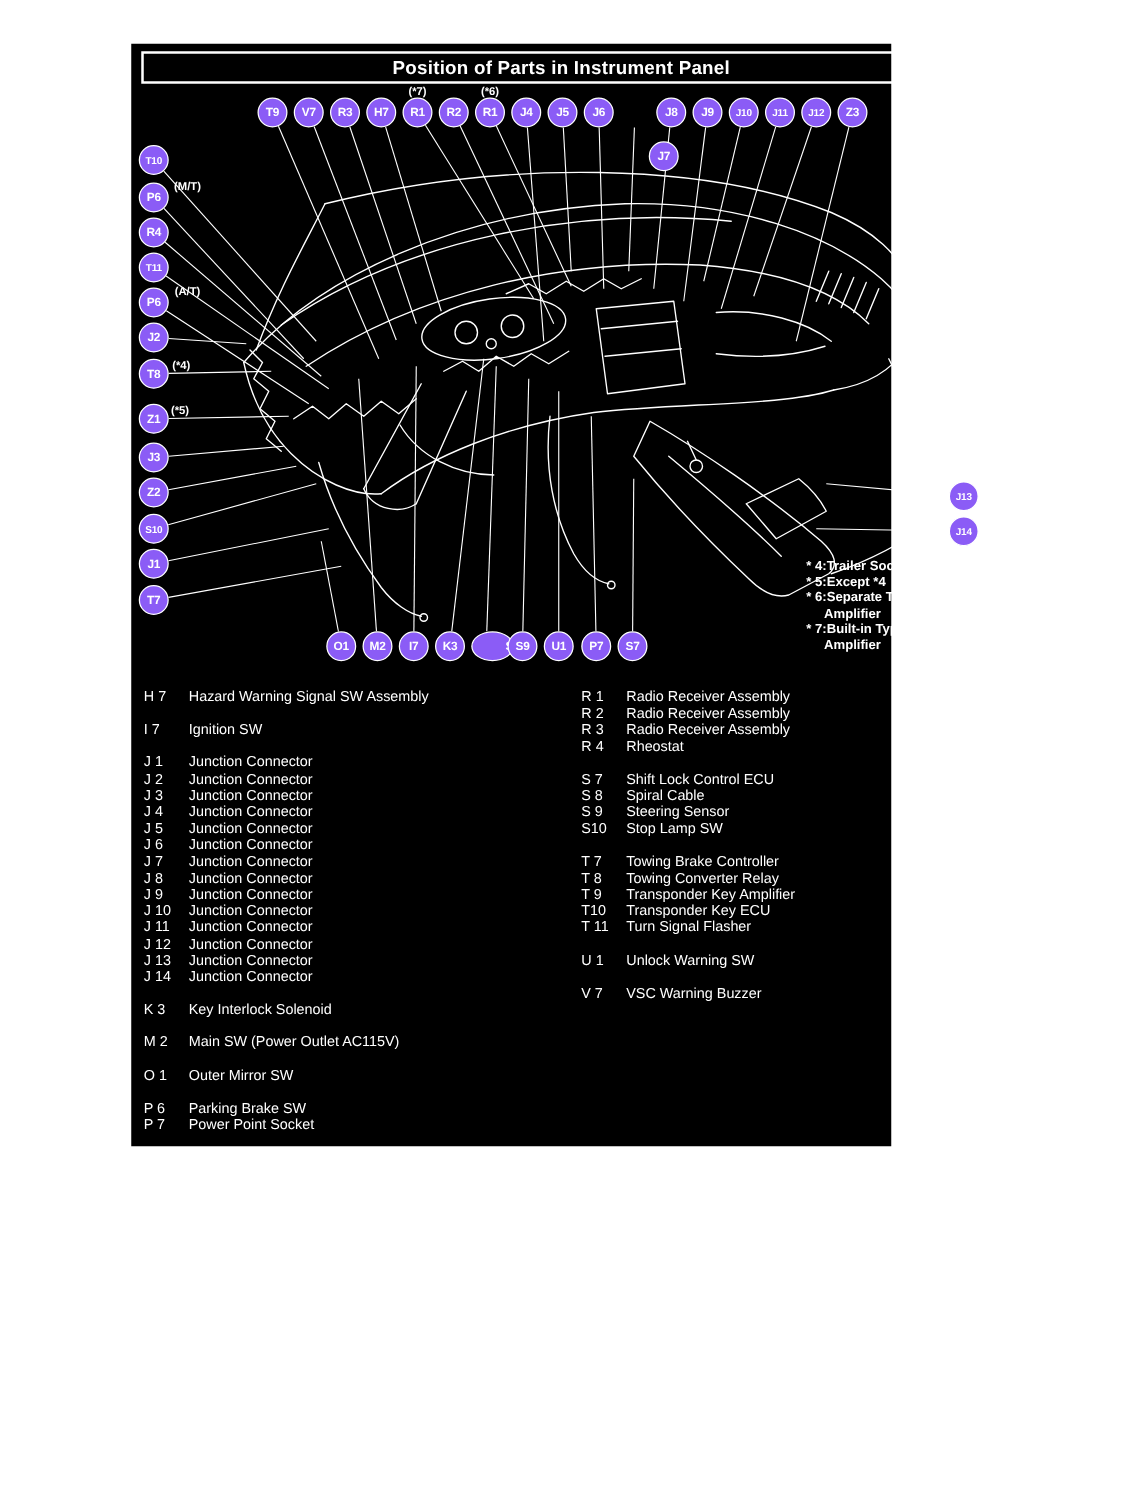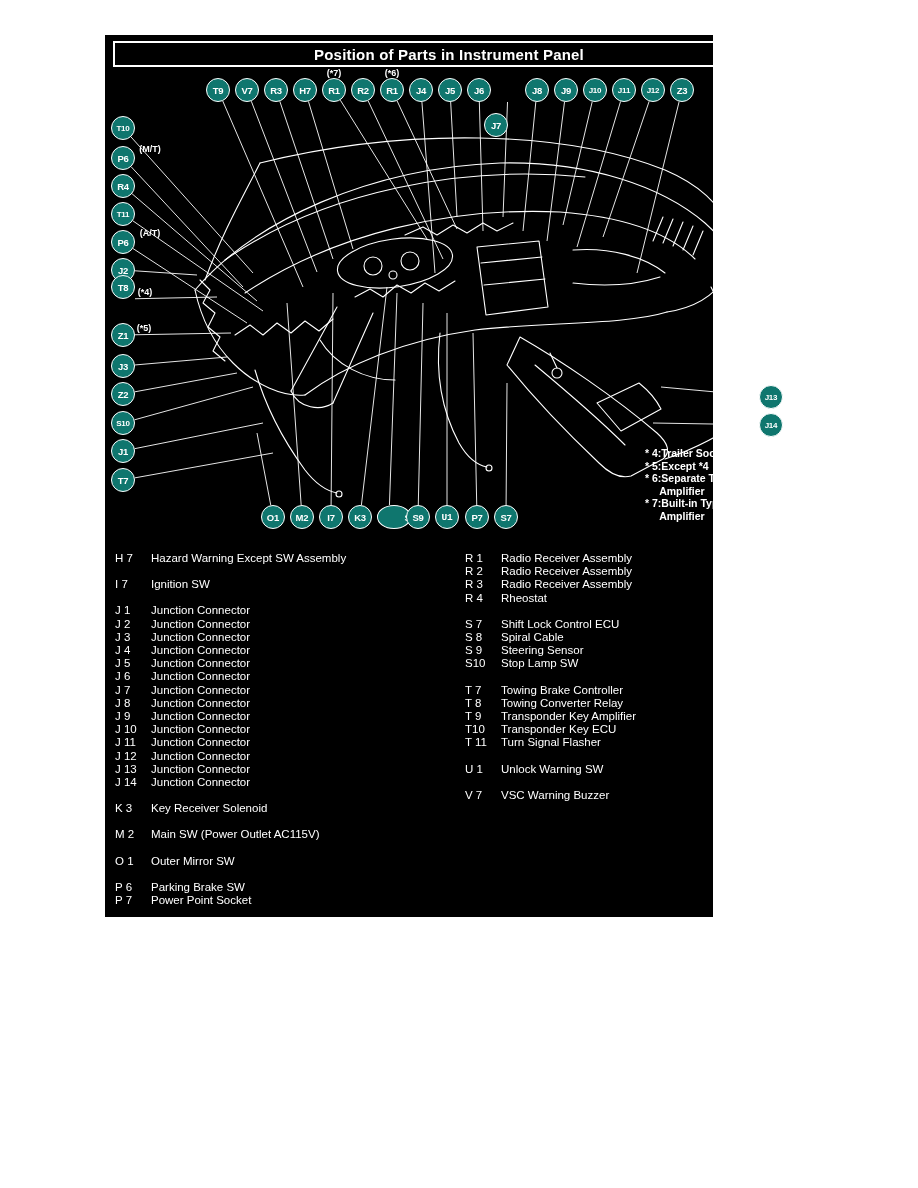--- a/index.html
+++ b/index.html
@@ -4,21 +4,21 @@
 <style>
   html,body{margin:0;padding:0;background:#ffffff;}
   .page{position:relative;width:918px;height:1188px;background:#ffffff;overflow:hidden;
         font-family:"Liberation Sans", sans-serif;}
   .panel{position:absolute;left:105px;top:35px;width:608px;height:882px;background:#000;color:#fff;}
   .title-box{position:absolute;left:8px;top:6px;width:668px;height:22px;border:2px solid #fff;
         display:flex;align-items:center;justify-content:center;font-weight:bold;font-size:15px;
         letter-spacing:.2px;}
   .art-svg{position:absolute;left:0;top:0;width:710px;height:882px;}
   .callout{position:absolute;width:24px;height:24px;box-sizing:border-box;border:1.5px solid #fff;
-        border-radius:50%;background:#0f766e;color:#fff;font-weight:bold;font-size:9.5px;
+        border-radius:50%;background:#8b5cf6;color:#fff;font-weight:bold;font-size:9.5px;
         display:flex;align-items:center;justify-content:center;letter-spacing:-.2px;z-index:3;}
   .callout.small{font-size:8px;}
   .callout-tag{position:absolute;transform:translate(-50%,-50%);font-size:9px;font-weight:bold;
         white-space:nowrap;z-index:3;}
   .notes{position:absolute;left:540px;top:412px;font-size:10.5px;line-height:12.5px;font-weight:bold;}
   .note-line{white-space:pre;}
   .legend-col{position:absolute;top:517px;font-size:11.5px;line-height:13.2px;}
   #legend-left{left:10px;}
   #legend-right{left:360px;}
   .legend-group{margin-bottom:13px;}
@@ -147,71 +147,71 @@
         <div class="callout" style="left: 159px; top: 43px;">R3</div>
         <div class="callout" style="left: 188px; top: 43px;">H7</div>
         <div class="callout" style="left: 217px; top: 43px;">R1</div>
         <div class="callout-tag" style="left: 229px; top: 38px;">(*7)</div>
         <div class="callout" style="left: 246px; top: 43px;">R2</div>
         <div class="callout" style="left: 275px; top: 43px;">R1</div>
         <div class="callout-tag" style="left: 287px; top: 38px;">(*6)</div>
         <div class="callout" style="left: 304px; top: 43px;">J4</div>
         <div class="callout" style="left: 333px; top: 43px;">J5</div>
         <div class="callout" style="left: 362px; top: 43px;">J6</div>
-        <div class="callout" style="left: 379px; top: 43px; margin-top: 35px;">J7</div>
+        <div class="callout" style="left: 414px; top: 43px; margin-top: 35px;">J7</div>
         <div class="callout" style="left: 420px; top: 43px;">J8</div>
         <div class="callout" style="left: 449px; top: 43px;">J9</div>
         <div class="callout small" style="left: 478px; top: 43px;">J10</div>
         <div class="callout small" style="left: 507px; top: 43px;">J11</div>
         <div class="callout small" style="left: 536px; top: 43px;">J12</div>
         <div class="callout" style="left: 565px; top: 43px;">Z3</div>
         <div class="callout small" style="left: 6px; top: 81px;">T10</div>
         <div class="callout" style="left: 6px; top: 111px;">P6</div>
         <div class="callout-tag" style="left: 45px; top: 114px;">(M/T)</div>
         <div class="callout" style="left: 6px; top: 139px;">R4</div>
         <div class="callout small" style="left: 6px; top: 167px;">T11</div>
         <div class="callout" style="left: 6px; top: 195px;">P6</div>
         <div class="callout-tag" style="left: 45px; top: 198px;">(A/T)</div>
         <div class="callout" style="left: 6px; top: 223px;">J2</div>
-        <div class="callout" style="left: 6px; top: 240px;">T8</div>
+        <div class="callout" style="left: 6px; top: 252px;">T8</div>
         <div class="callout-tag" style="left: 40px; top: 257px;">(*4)</div>
         <div class="callout" style="left: 6px; top: 288px;">Z1</div>
         <div class="callout-tag" style="left: 39px; top: 293px;">(*5)</div>
         <div class="callout" style="left: 6px; top: 319px;">J3</div>
         <div class="callout" style="left: 6px; top: 347px;">Z2</div>
         <div class="callout small" style="left: 6px; top: 376px;">S10</div>
         <div class="callout" style="left: 6px; top: 404px;">J1</div>
         <div class="callout" style="left: 6px; top: 433px;">T7</div>
         <div class="callout small" style="left: 654px; top: 350px;">J13</div>
         <div class="callout small" style="left: 654px; top: 378px;">J14</div>
         <div class="callout" style="left: 156px; top: 470px;">O1</div>
         <div class="callout" style="left: 185px; top: 470px;">M2</div>
         <div class="callout" style="left: 214px; top: 470px;">I7</div>
         <div class="callout" style="left: 243px; top: 470px;">K3</div>
         <div class="callout" style="left: 272px; top: 470px; padding-left: 32px;">S8</div>
         <div class="callout" style="left: 301px; top: 470px;">S9</div>
-        <div class="callout" style="left: 330px; top: 470px; font-family: Liberation Mono, monospace;">U1</div>
+        <div class="callout" style="left: 330px; top: 470px;">U1</div>
         <div class="callout" style="left: 360px; top: 470px;">P7</div>
         <div class="callout" style="left: 389px; top: 470px;">S7</div>
       </div>
 
     <div class="notes" id="notes">
         <div class="note-line">* 4:Trailer Socket 7P Type</div>
         <div class="note-line">* 5:Except *4</div>
         <div class="note-line">* 6:Separate Type</div>
         <div class="note-line">     Amplifier</div>
         <div class="note-line">* 7:Built-in Type</div>
         <div class="note-line">     Amplifier</div>
       </div>
 
     <div class="legend-col" id="legend-left">
         <div class="legend-group">
           <div class="legend-row">
             <span class="code">H 7</span>
-            <span class="lab">Hazard Warning Except SW Assembly</span>
+            <span class="lab">Hazard Warning Signal SW Assembly</span>
           </div>
         </div>
         <div class="legend-group">
           <div class="legend-row">
             <span class="code">I 7</span>
             <span class="lab">Ignition SW</span>
           </div>
         </div>
         <div class="legend-group">
           <div class="legend-row">
@@ -267,21 +267,21 @@
             <span class="lab">Junction Connector</span>
           </div>
           <div class="legend-row">
             <span class="code">J 14</span>
             <span class="lab">Junction Connector</span>
           </div>
         </div>
         <div class="legend-group">
           <div class="legend-row">
             <span class="code">K 3</span>
-            <span class="lab">Key Receiver Solenoid</span>
+            <span class="lab">Key Interlock Solenoid</span>
           </div>
         </div>
         <div class="legend-group">
           <div class="legend-row">
             <span class="code">M 2</span>
             <span class="lab">Main SW (Power Outlet AC115V)</span>
           </div>
         </div>
         <div class="legend-group">
           <div class="legend-row">

